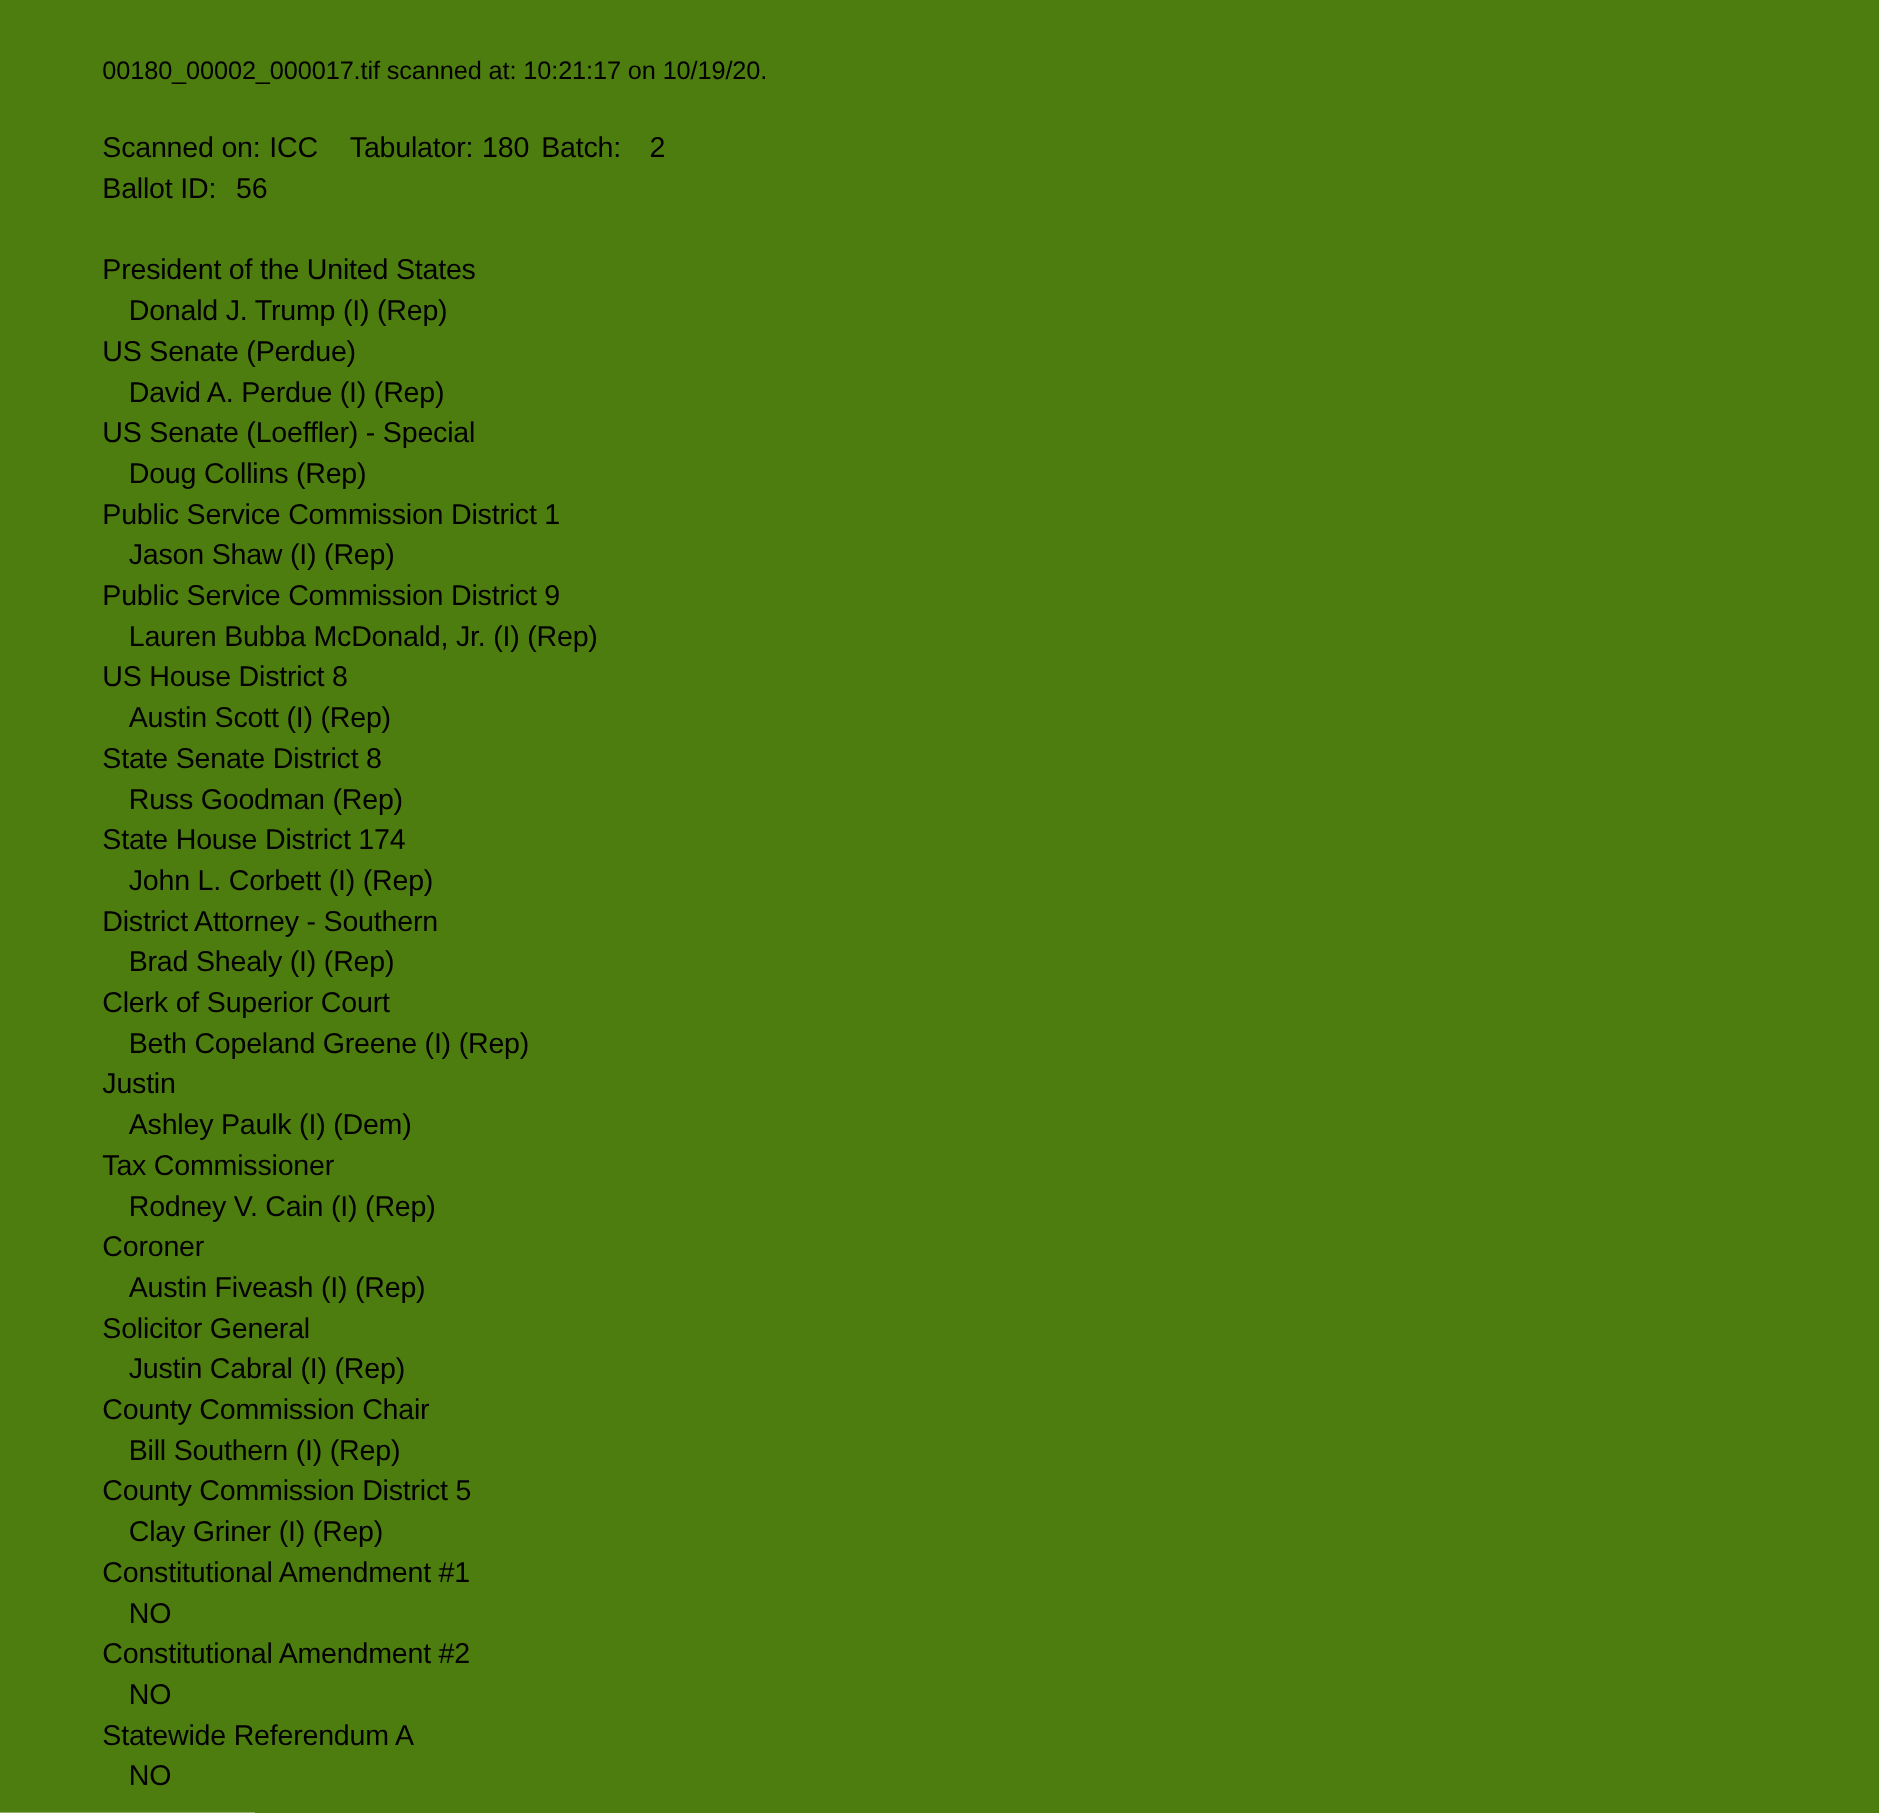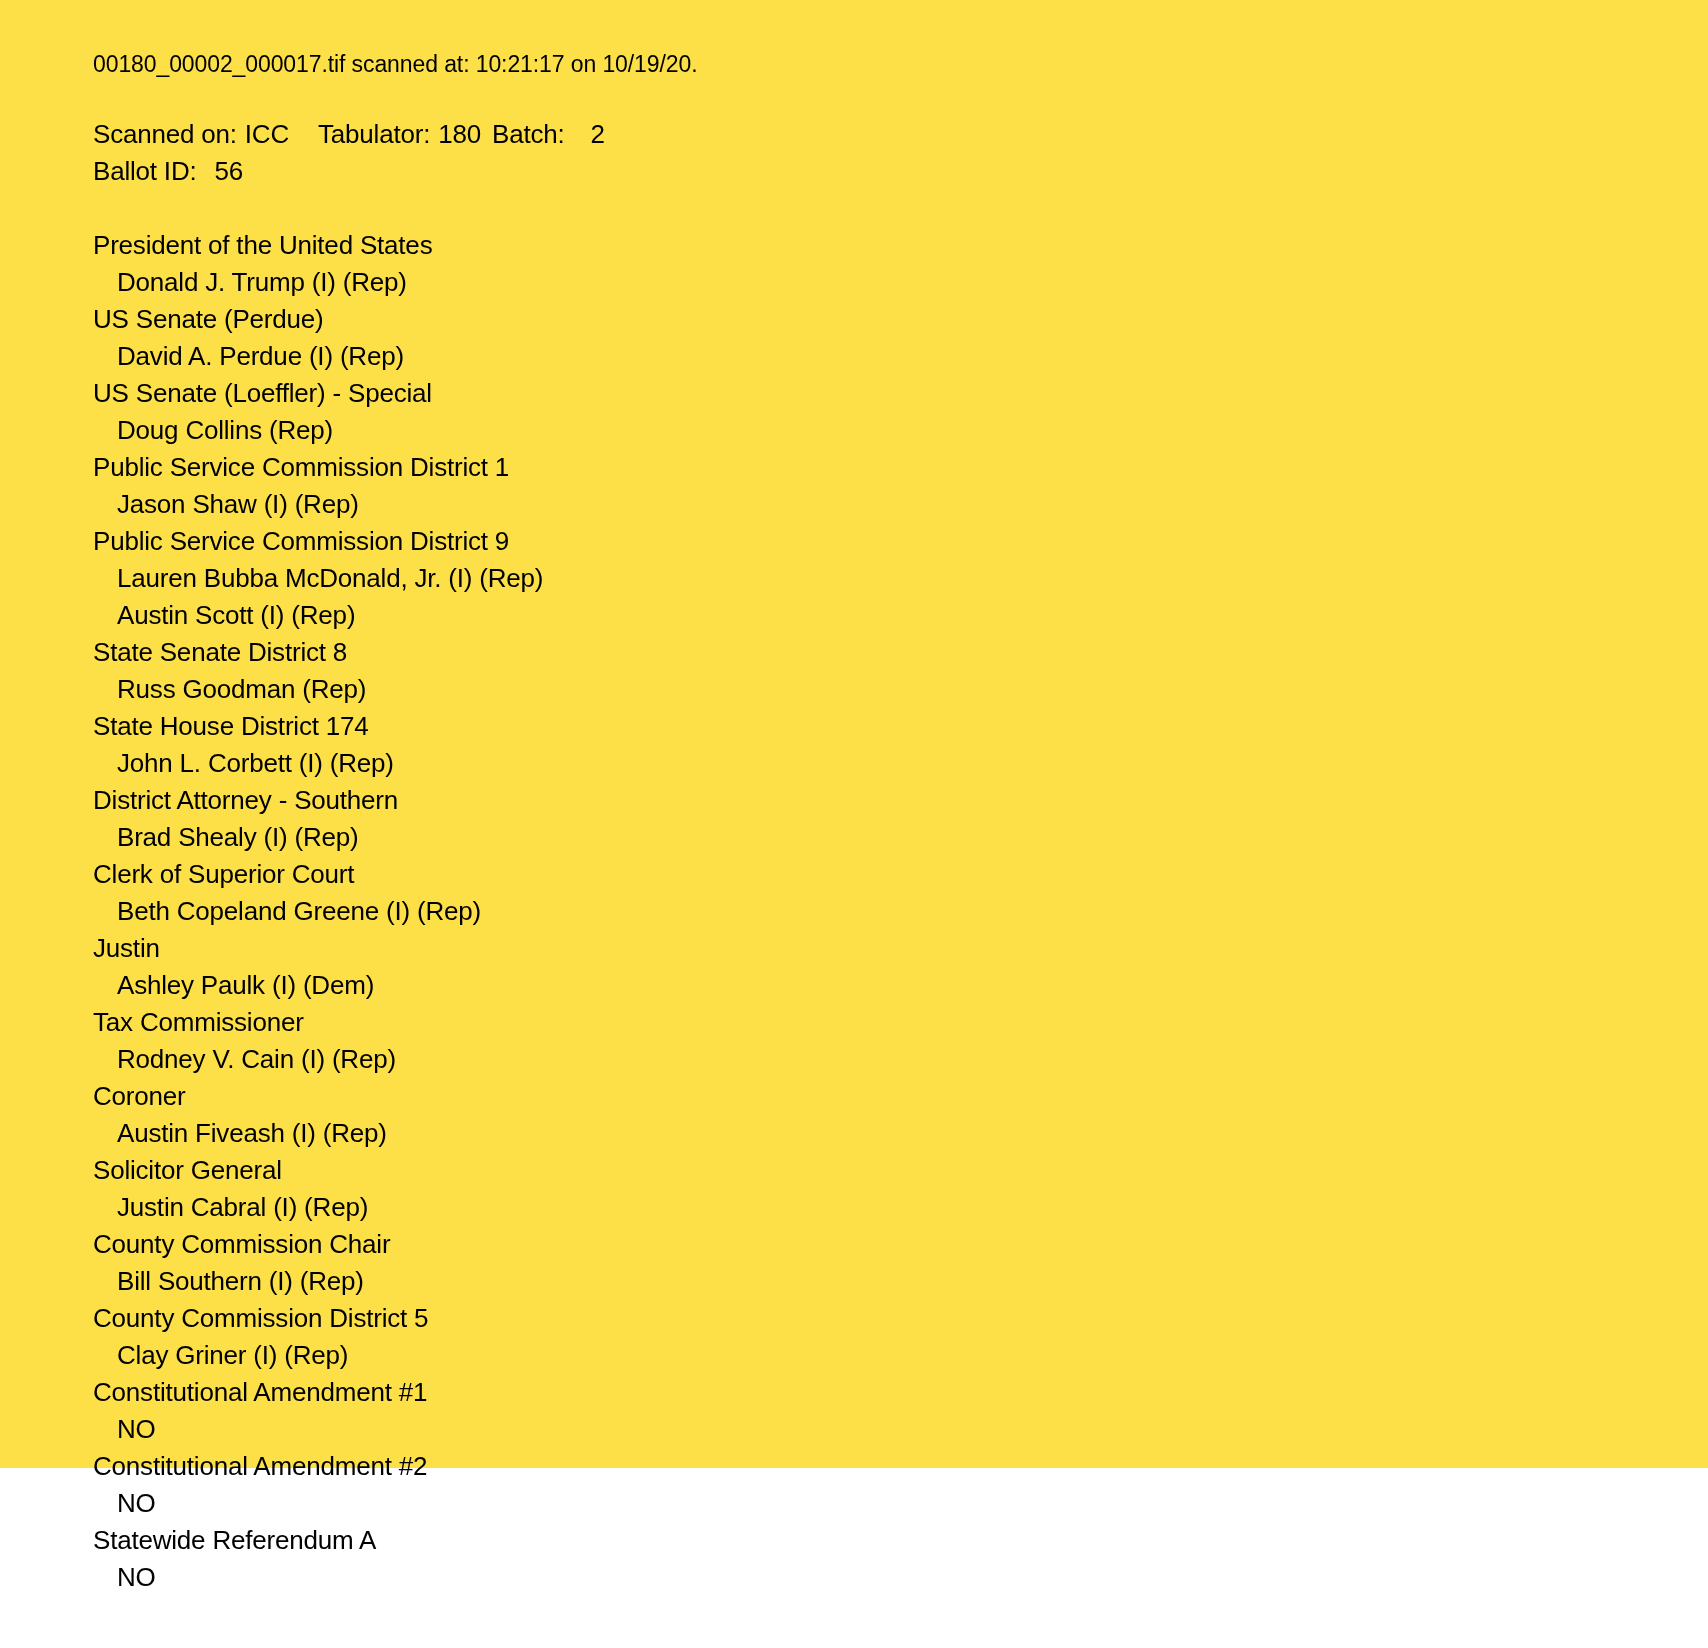--- a/index.html
+++ b/index.html
@@ -4,24 +4,24 @@
 <style>
   html, body { margin: 0; padding: 0; background: #ffffff; }
   body {
     width: 1708px; height: 1648px;
     overflow: hidden; position: relative;
     font-family: "Liberation Sans", "DejaVu Sans", sans-serif;
     color: #000000;
   }
   .page {
     position: absolute; top: 0; left: 0;
-    width: 1708px; height: 1468px;
+    width: 1708px; height: 1648px;
     box-sizing: border-box;
     padding: 50px 40px 0 93px;
-    background: #fde047;
+    background: #4d7c0f;
     font-size: 26px;
     line-height: 37px;
     letter-spacing: -0.2px;
   }
   .filename-line {
     font-size: 23px;
     line-height: 28px;
     letter-spacing: -0.1px;
     margin-bottom: 38px;
     white-space: pre;
@@ -81,20 +81,21 @@
     <div class="office">Public Service Commission District 1</div>
     <div class="selection">Jason Shaw (I) (Rep)</div>
   </div>
 
   <div class="contest-row">
     <div class="office">Public Service Commission District 9</div>
     <div class="selection">Lauren Bubba McDonald, Jr. (I) (Rep)</div>
   </div>
 
   <div class="contest-row">
+    <div class="office">US House District 8</div>
     <div class="selection">Austin Scott (I) (Rep)</div>
   </div>
 
   <div class="contest-row">
     <div class="office">State Senate District 8</div>
     <div class="selection">Russ Goodman (Rep)</div>
   </div>
 
   <div class="contest-row">
     <div class="office">State House District 174</div>

